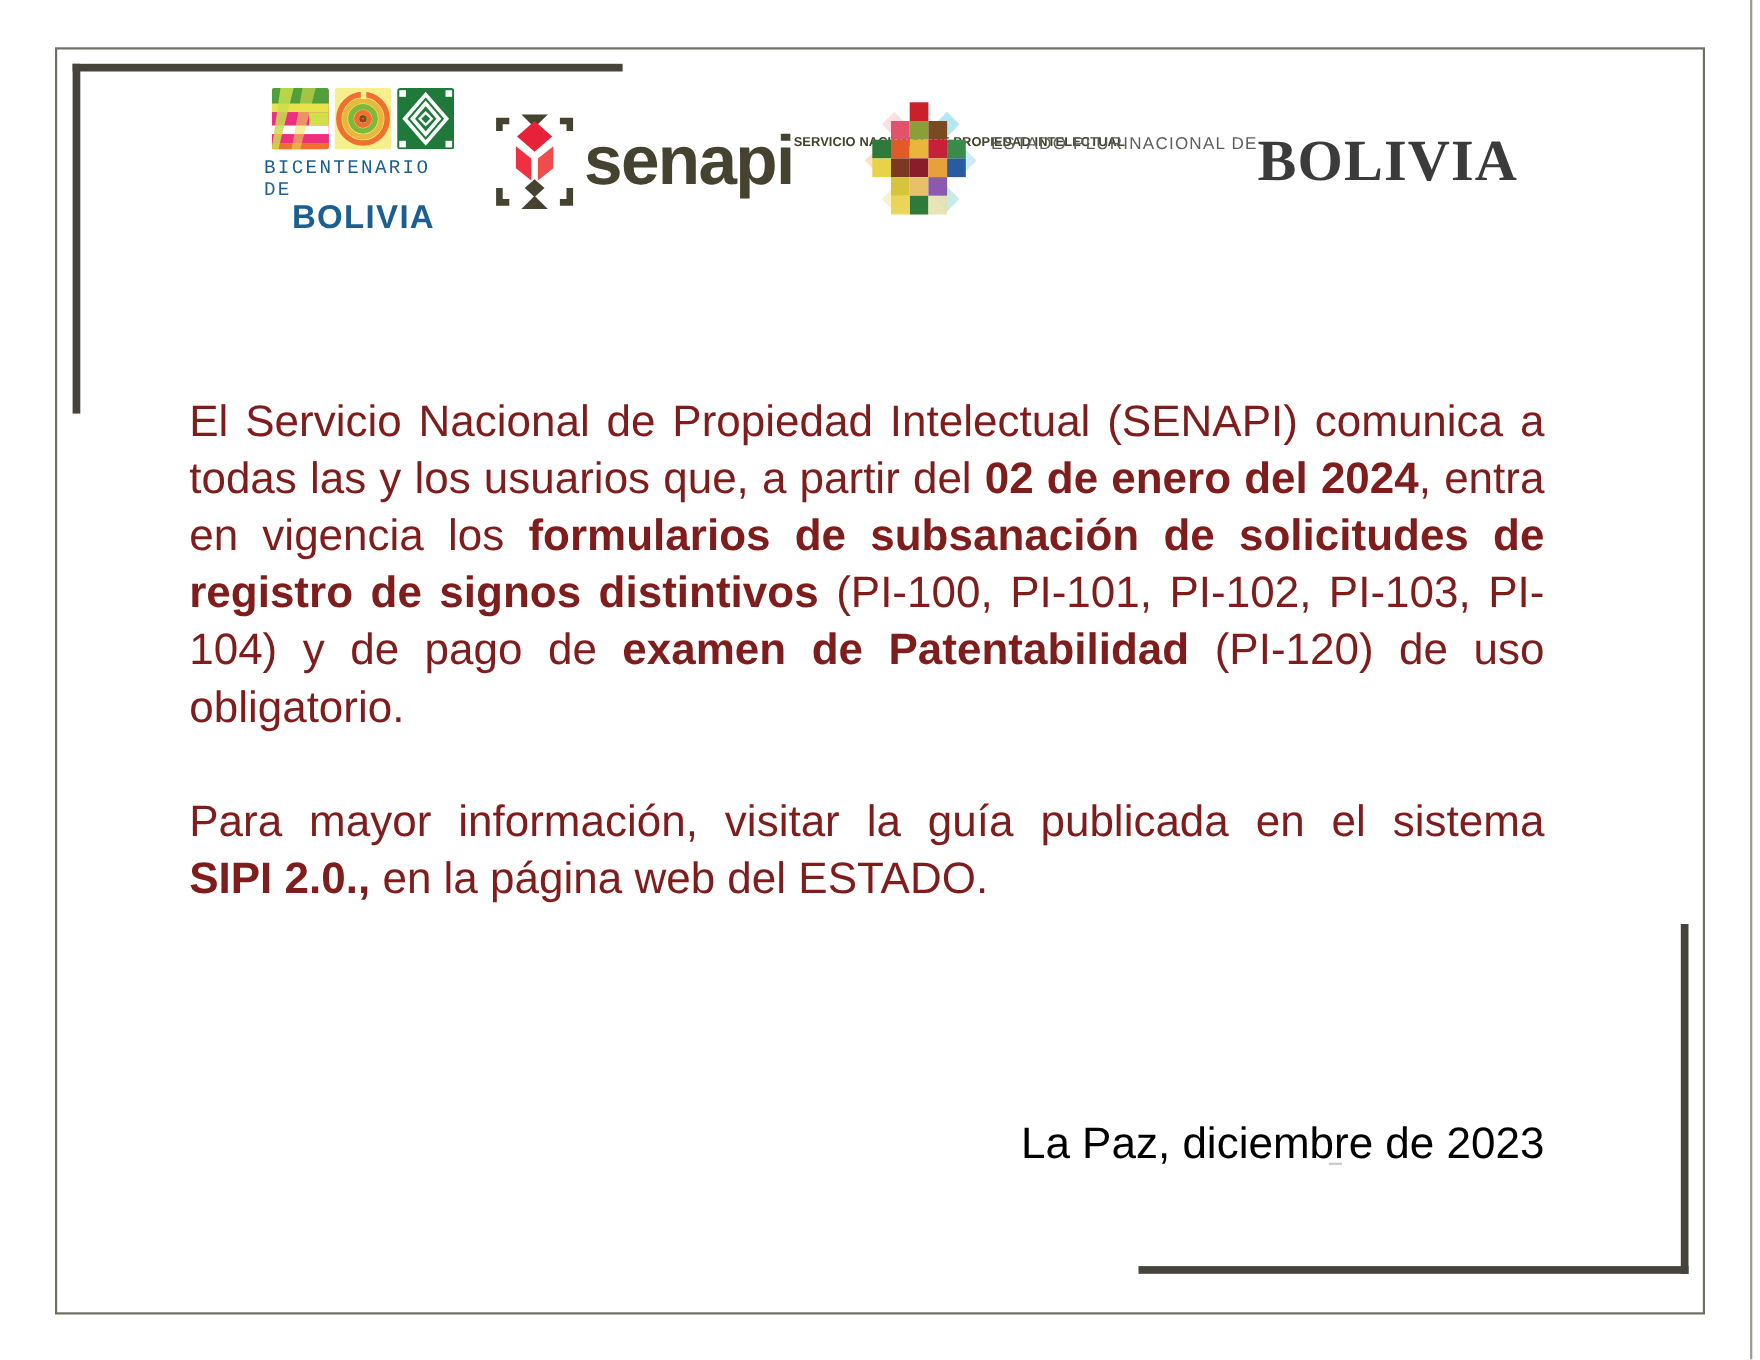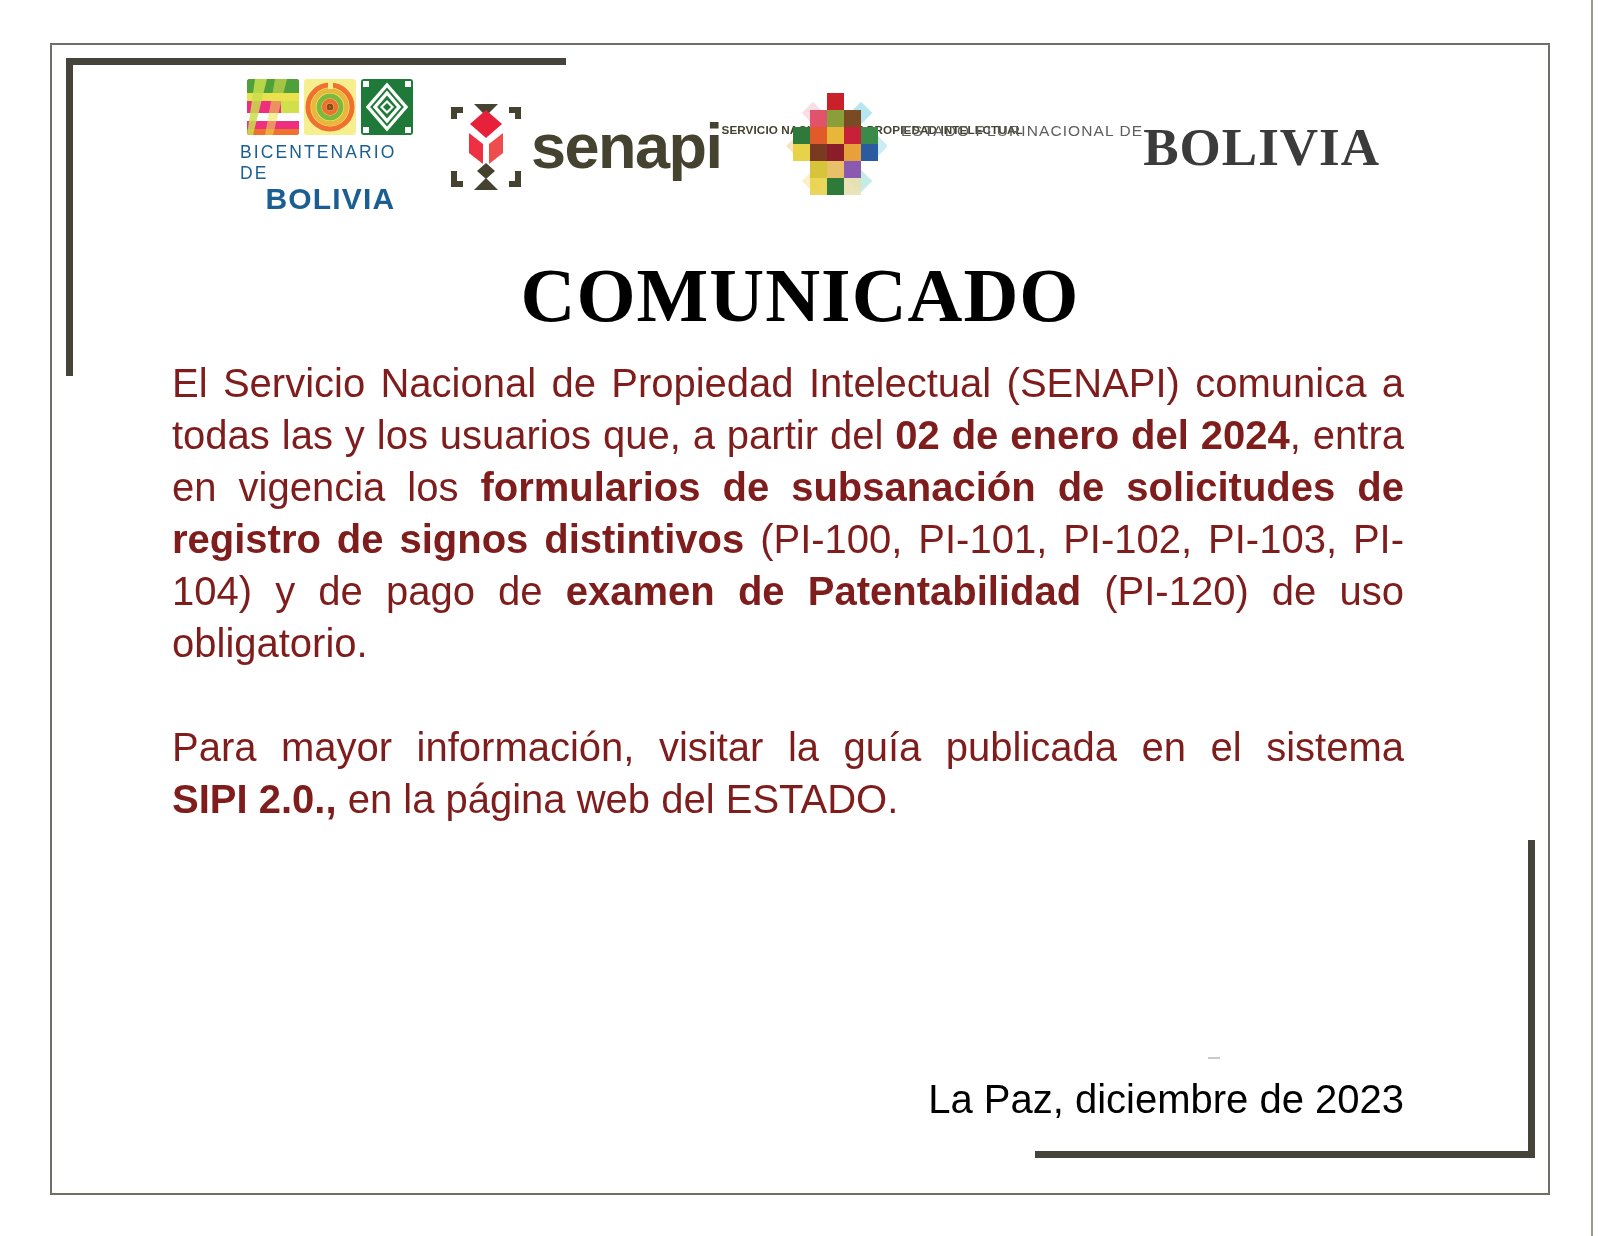--- a/index.html
+++ b/index.html
@@ -120,20 +120,21 @@
     height: 56px;
     border-radius: 3px;
     overflow: hidden;
   }
   .bi-label-top {
     font-size: 17.5px;
     letter-spacing: 2.1px;
     color: #1b5f92;
     margin-top: 7px;
     font-weight: 400;
+    font-family: Liberation Mono, monospace;
   }
   .bi-label-bot {
     font-size: 30px;
     letter-spacing: 1.2px;
     color: #1b5f92;
     font-weight: 700;
     line-height: 1.02;
   }
 
   
@@ -232,21 +233,21 @@
   .body-block p { margin: 0; }
   .para-gap-1 { height: 52px; }
   .para-gap-2 { height: 104px; }
   .b { font-weight: 700; }
   .nowrap { white-space: nowrap; }
 
   
   .signature {
     position: absolute;
     left: 172px;
-    top: 1077px;
+    top: 1018px;
     width: 1232px;
     text-align: right;
     font-family: "Liberation Sans", sans-serif;
     font-size: 40px;
     color: #000000;
   }
   
   .stray-mark {
     position: absolute;
     left: 1208px;
@@ -385,21 +386,20 @@
       </div>
       <div class="estado-words">
         <div class="estado-top">ESTADO PLURINACIONAL DE</div>
         <div class="estado-bot">BOLIVIA</div>
       </div>
     </div>
 
 
   </div>
 
-  <div class="doc-title">COMUNICADO</div>
 
   <div class="body-block">
 
     <p><span>El Servicio Nacional de Propiedad Intelectual (SENAPI) comunica a todas las y los usuarios que, a partir del </span><span class="b">02 de enero del 2024</span><span>, entra en vigencia los </span><span class="b">formularios de subsanación de solicitudes de registro de signos distintivos</span><span> (PI-100, PI-101, PI-102, PI-103, PI-104) y de pago de </span><span class="b">examen de Patentabilidad</span><span> (PI-120) de uso obligatorio.</span></p>
 
     <div class="para-gap-1"></div>
 
     <p><span>Para mayor información, visitar la guía publicada en el sistema </span><span class="b nowrap">SIPI 2.0.,</span><span> en la página web del ESTADO.</span></p>
 
     <div class="para-gap-2"></div>

